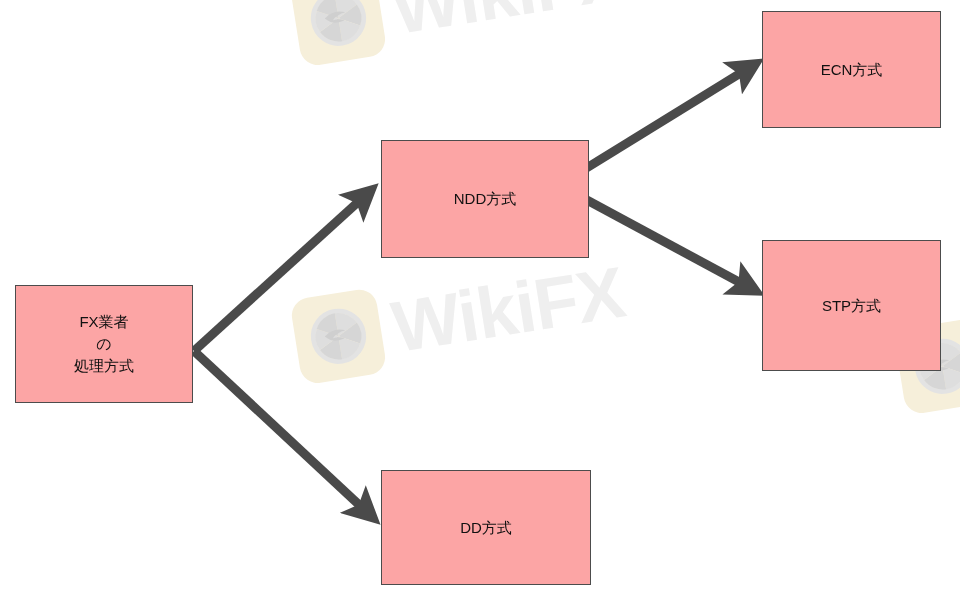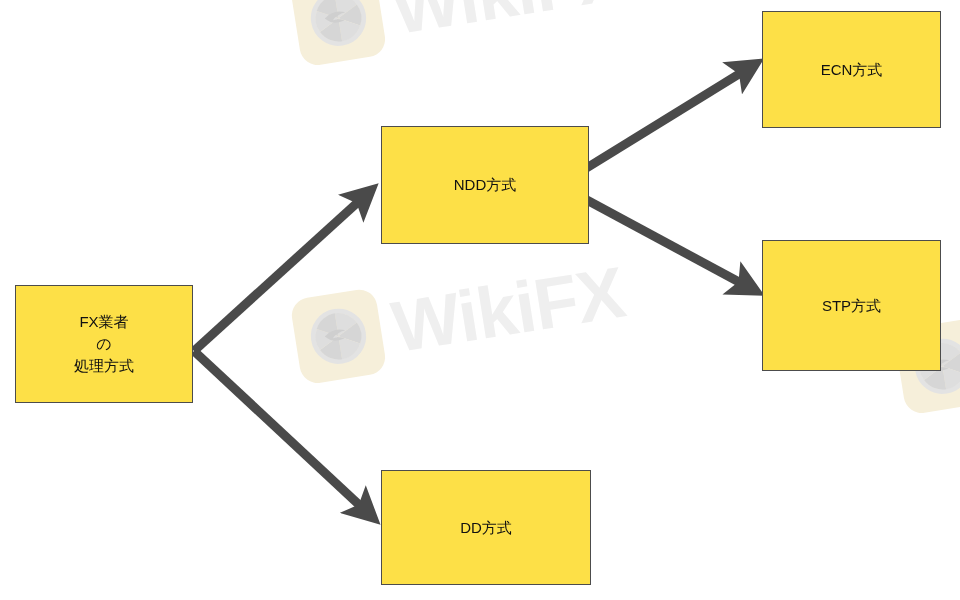--- a/index.html
+++ b/index.html
@@ -58,35 +58,35 @@
   
   .arrow-layer {
     position: absolute;
     left: 0; top: 0;
     z-index: 2;
   }
 
   
   .node {
     position: absolute;
-    background: #fde047;
+    background: #fca5a5;
     border: 1.6px solid #4c4c4c;
     box-sizing: border-box;
     display: flex;
     align-items: center;
     justify-content: center;
     text-align: center;
     z-index: 3;
     color: #111111;
     font-size: 15px;
     line-height: 1.45;
     white-space: pre-line;
   }
   .node-root  { left: 15px;  top: 285px; width: 178px; height: 118px; }
-  .node-ndd   { left: 381px; top: 126px; width: 208px; height: 118px; }
+  .node-ndd   { left: 381px; top: 140px; width: 208px; height: 118px; }
   .node-dd    { left: 381px; top: 470px; width: 210px; height: 115px; }
   .node-ecn   { left: 762px; top: 11px;  width: 179px; height: 117px; }
   .node-stp   { left: 762px; top: 240px; width: 179px; height: 131px; }
 </style>
 </head>
 <body>
 
 <div id="canvas">
 
   <div class="wm-layer">

